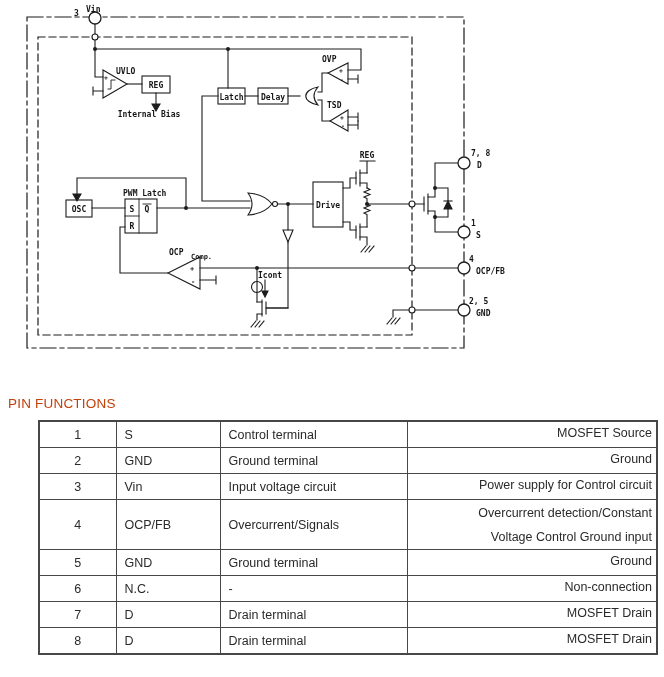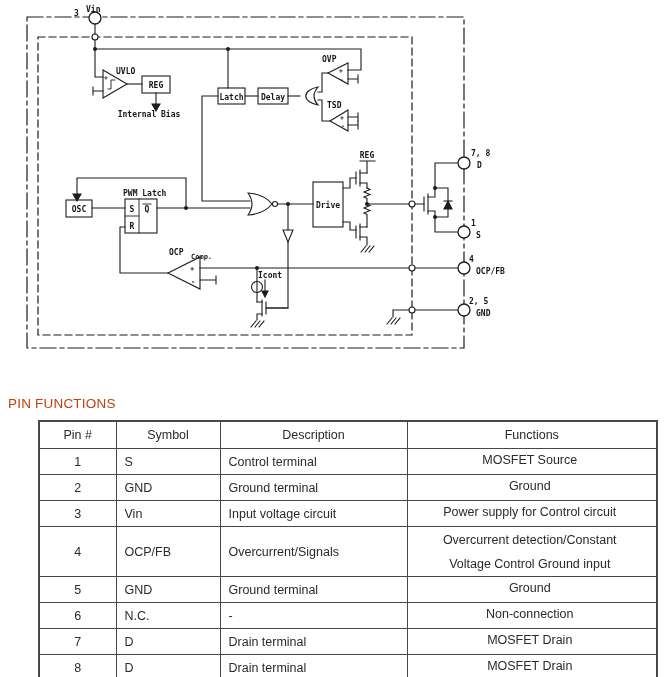--- a/index.html
+++ b/index.html
@@ -11,21 +11,21 @@
   .t7{font-size:7px;}
   .t6{font-size:6.5px;}
   #table-title{position:absolute;left:8px;top:396px;font-size:13.5px;color:#c2410c;letter-spacing:.2px;}
   #pin-table{position:absolute;left:38px;top:420px;border-collapse:collapse;table-layout:fixed;
              width:618px;font-size:12.5px;color:#2a2a2a;}
   #pin-table th,#pin-table td{border:1px solid #474747;overflow:hidden;white-space:nowrap;}
   #pin-table{border:2px solid #474747;}
   #pin-table th{height:24px;font-weight:400;text-align:center;}
   td.c-pin{text-align:center;height:23px;vertical-align:middle;}
   td.c-sym,td.c-desc{padding-left:8px;text-align:left;vertical-align:middle;}
-  td.c-fn{padding:1px 4px 0 0;text-align:center;vertical-align:top;line-height:20px;}
+  td.c-fn{padding:1px 4px 0 0;text-align:right;vertical-align:top;line-height:20px;}
   tr.tall td.c-pin{height:47px;}
   .fn-line{height:24px;line-height:24px;}
 </style>
 </head>
 <body>
 
 <div id="page">
 
   <svg id="schematic" width="664" height="392" viewBox="0 0 664 392">
     <g stroke="#1c1c1c" stroke-width="1.1" fill="none" stroke-linecap="square">
@@ -235,26 +235,20 @@
   <div id="table-title">PIN FUNCTIONS</div>
 
   <table id="pin-table">
     <colgroup>
         <col style="width:77px">
         <col style="width:104px">
         <col style="width:187px">
         <col style="width:250px">
       </colgroup>
     <tbody>
-        <tr>
-      <th>Pin #</th>
-      <th>Symbol</th>
-      <th>Description</th>
-      <th>Functions</th>
-    </tr>
     <tr>
       <td class="c-pin">1</td>
       <td class="c-sym">S</td>
       <td class="c-desc">Control terminal</td>
       <td class="c-fn">MOSFET Source</td>
     </tr>
     <tr>
       <td class="c-pin">2</td>
       <td class="c-sym">GND</td>
       <td class="c-desc">Ground terminal</td>

